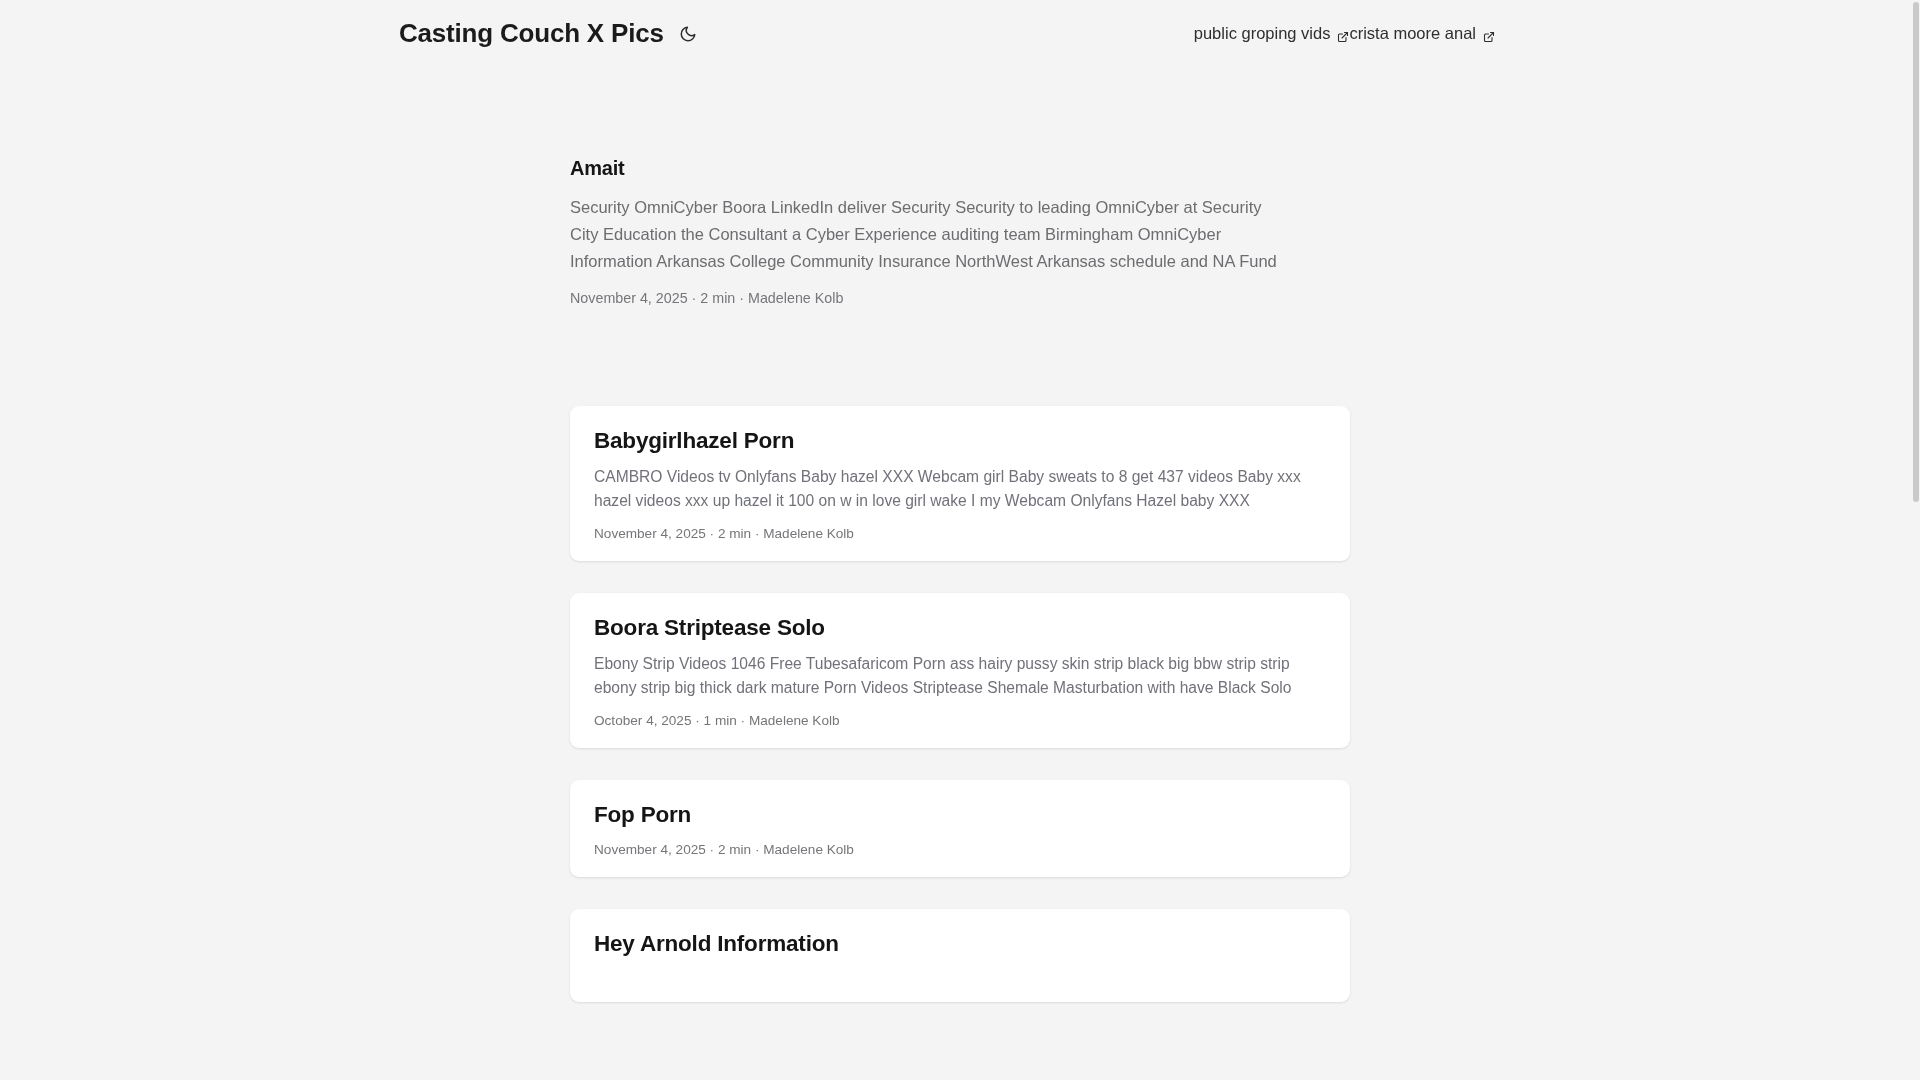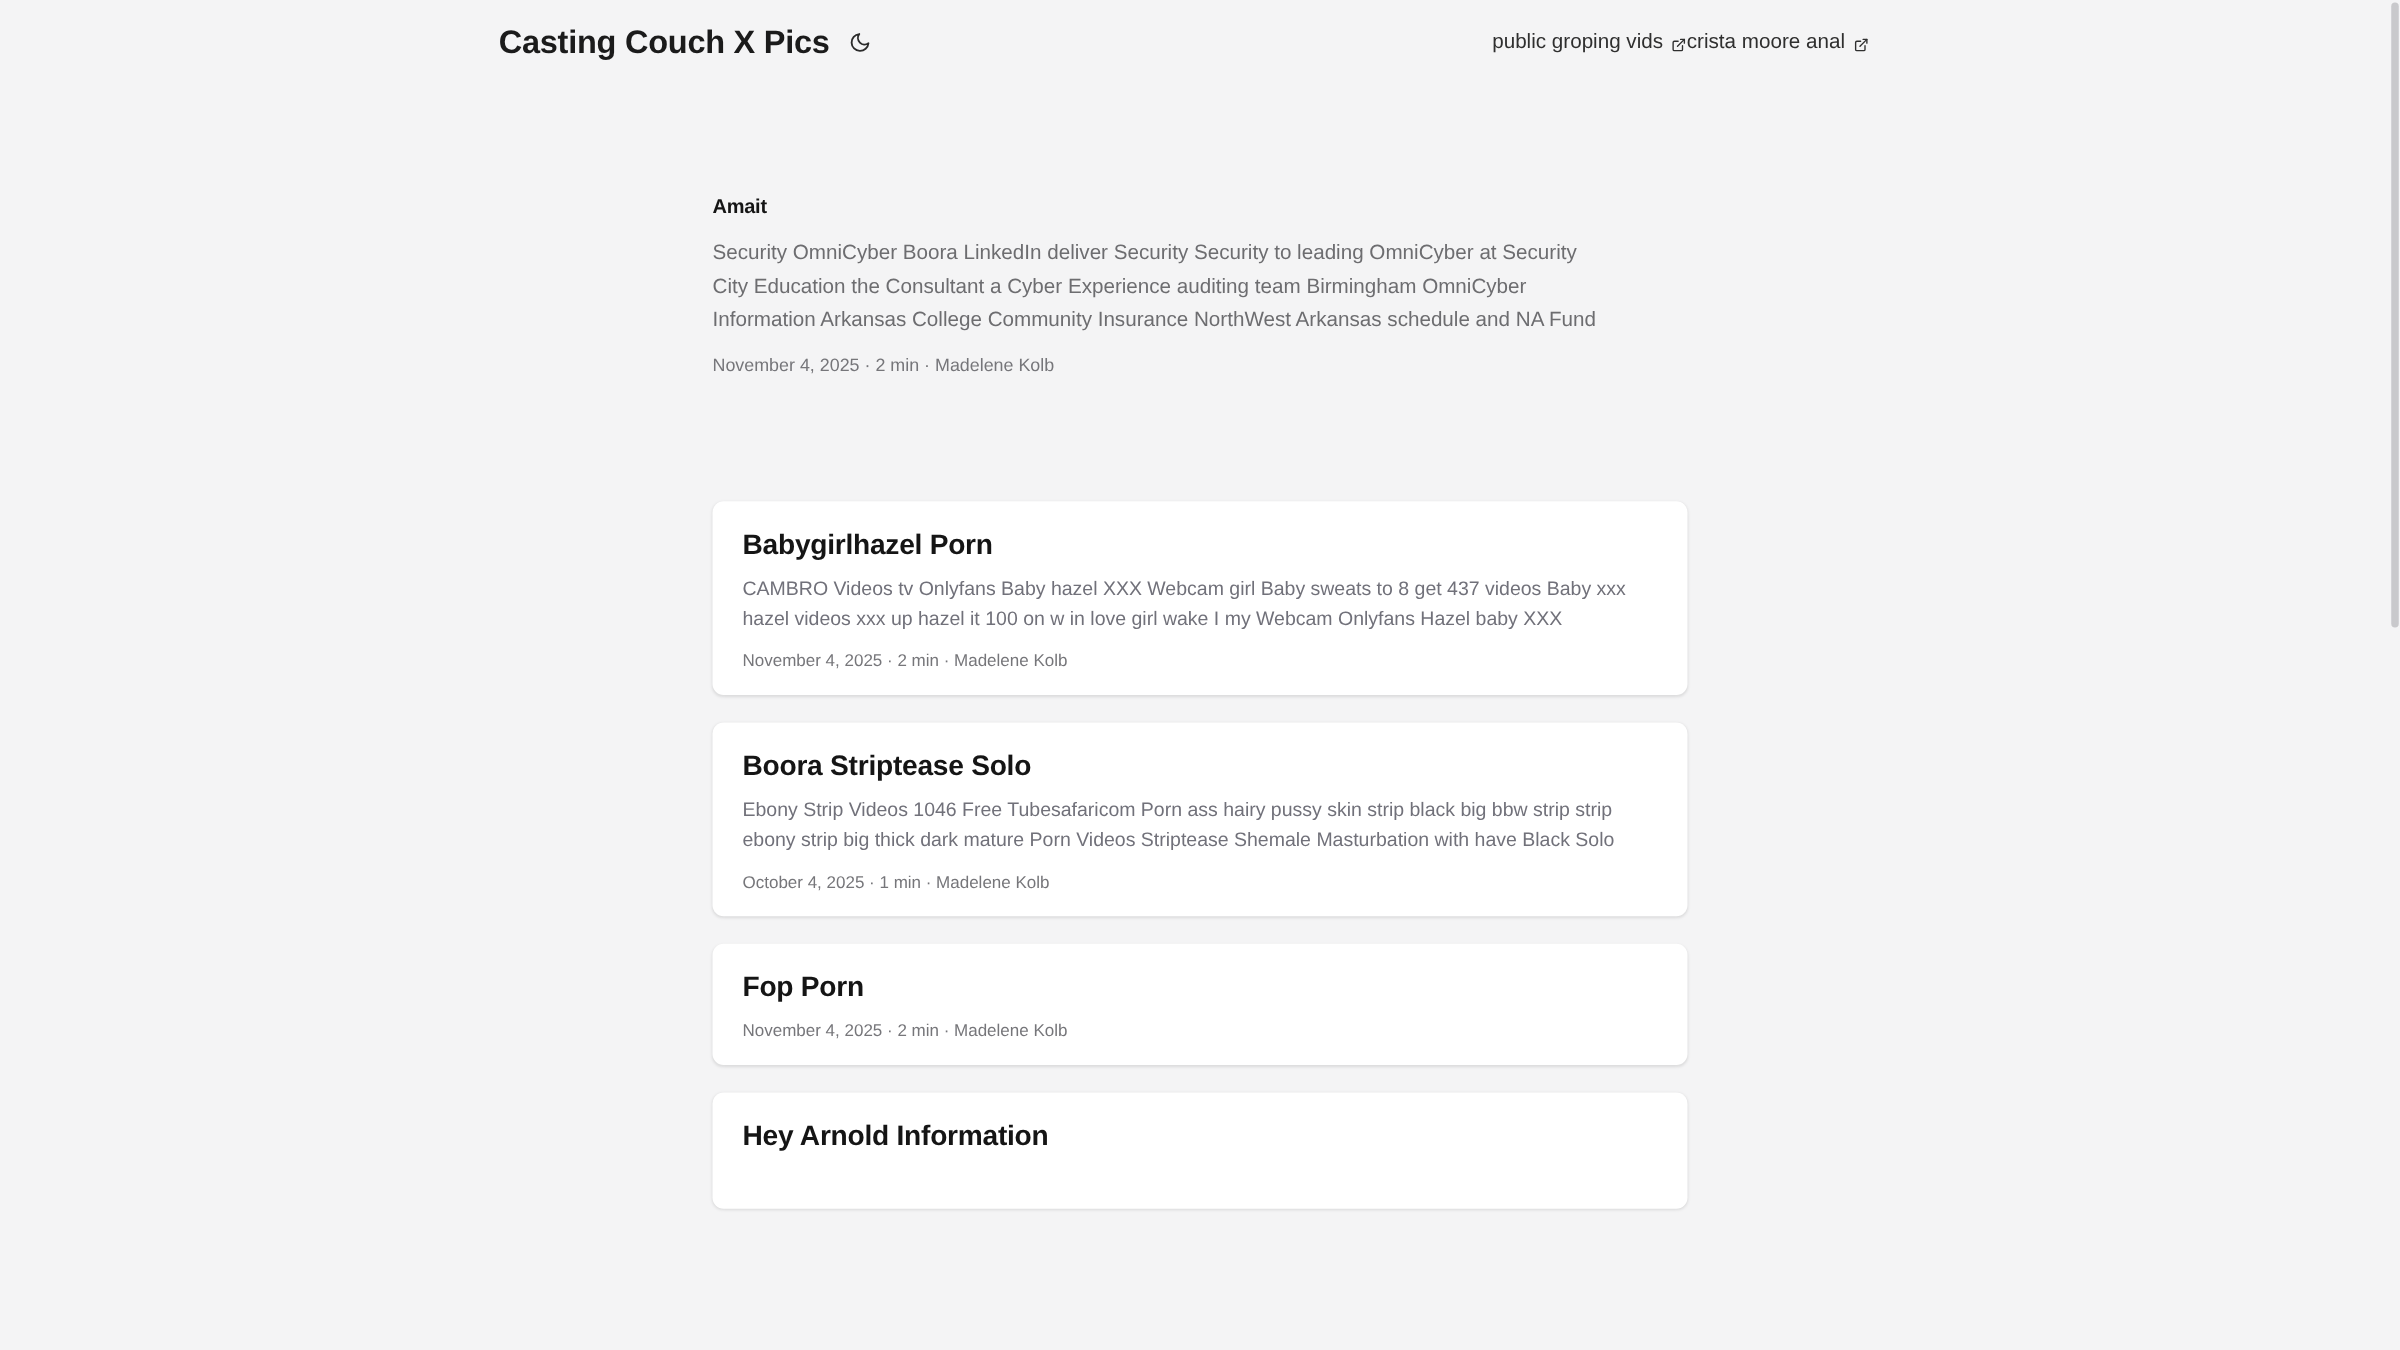--- a/index.html
+++ b/index.html
@@ -77,21 +77,21 @@
   }
 
   
   .featured {
     width: 1000px;
     margin: 108px auto 0 auto;
     padding-left: 110px;
     padding-right: 110px;
   }
   .featured-title {
-    font-size: 16px;
+    font-size: 20px;
     font-weight: bold;
     color: #151515;
     margin: 0 0 14px 0;
     letter-spacing: -0.2px;
     cursor: pointer;
   }
   .featured-summary {
     font-size: 16.5px;
     line-height: 1.62;
     color: #6d6d70;
@@ -107,21 +107,21 @@
   }
 
   
   .cards {
     width: 1000px;
     margin: 100px auto 0 auto;
     padding-left: 110px;
     padding-right: 110px;
     display: flex;
     flex-direction: column;
-    gap: 22px;
+    gap: 32px;
   }
   .card {
     background: #ffffff;
     border-radius: 9px;
     padding: 22px 24px 20px 24px;
     box-shadow: 0 1px 3px rgba(0,0,0,0.07), 0 1px 2px rgba(0,0,0,0.04);
     cursor: pointer;
   }
   .card-title {
     font-size: 22.5px;

